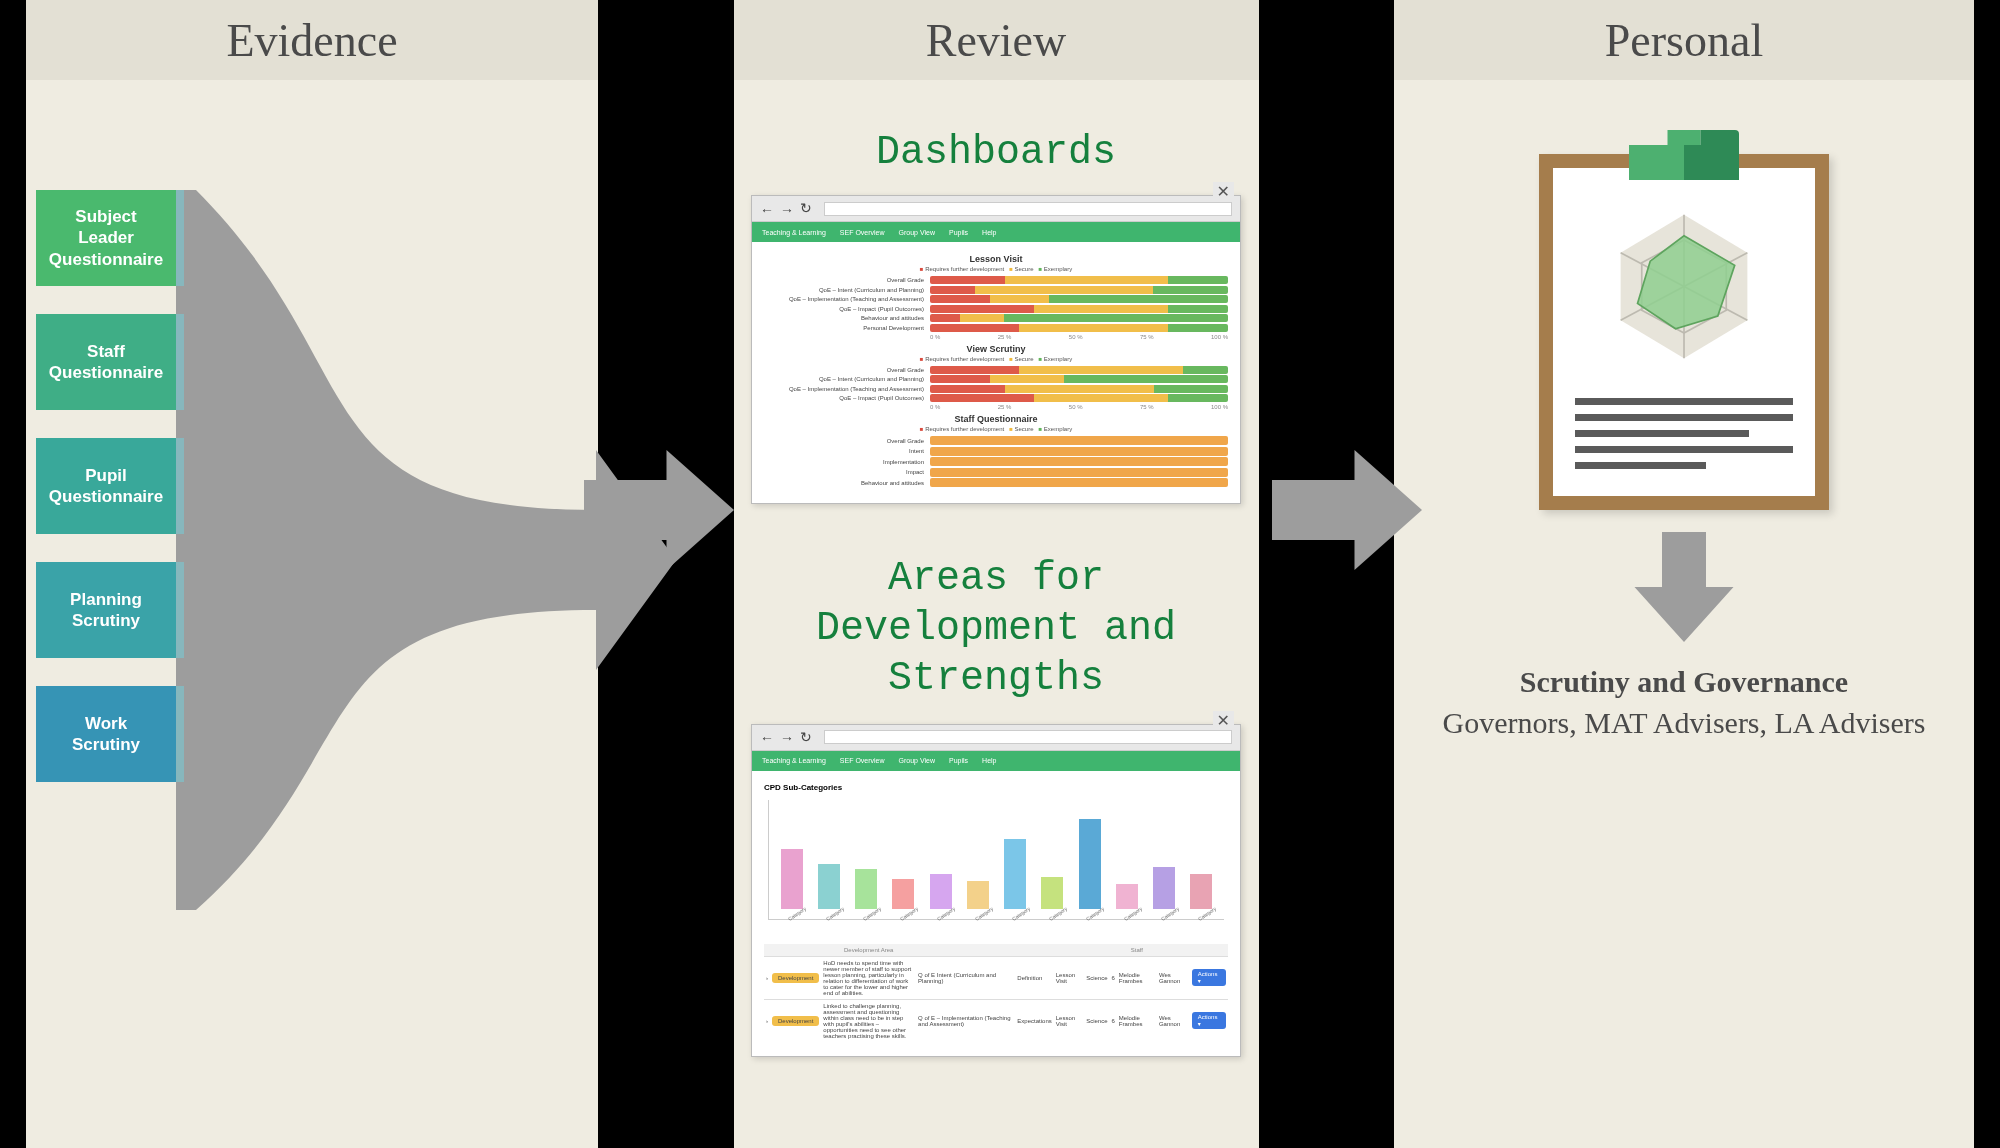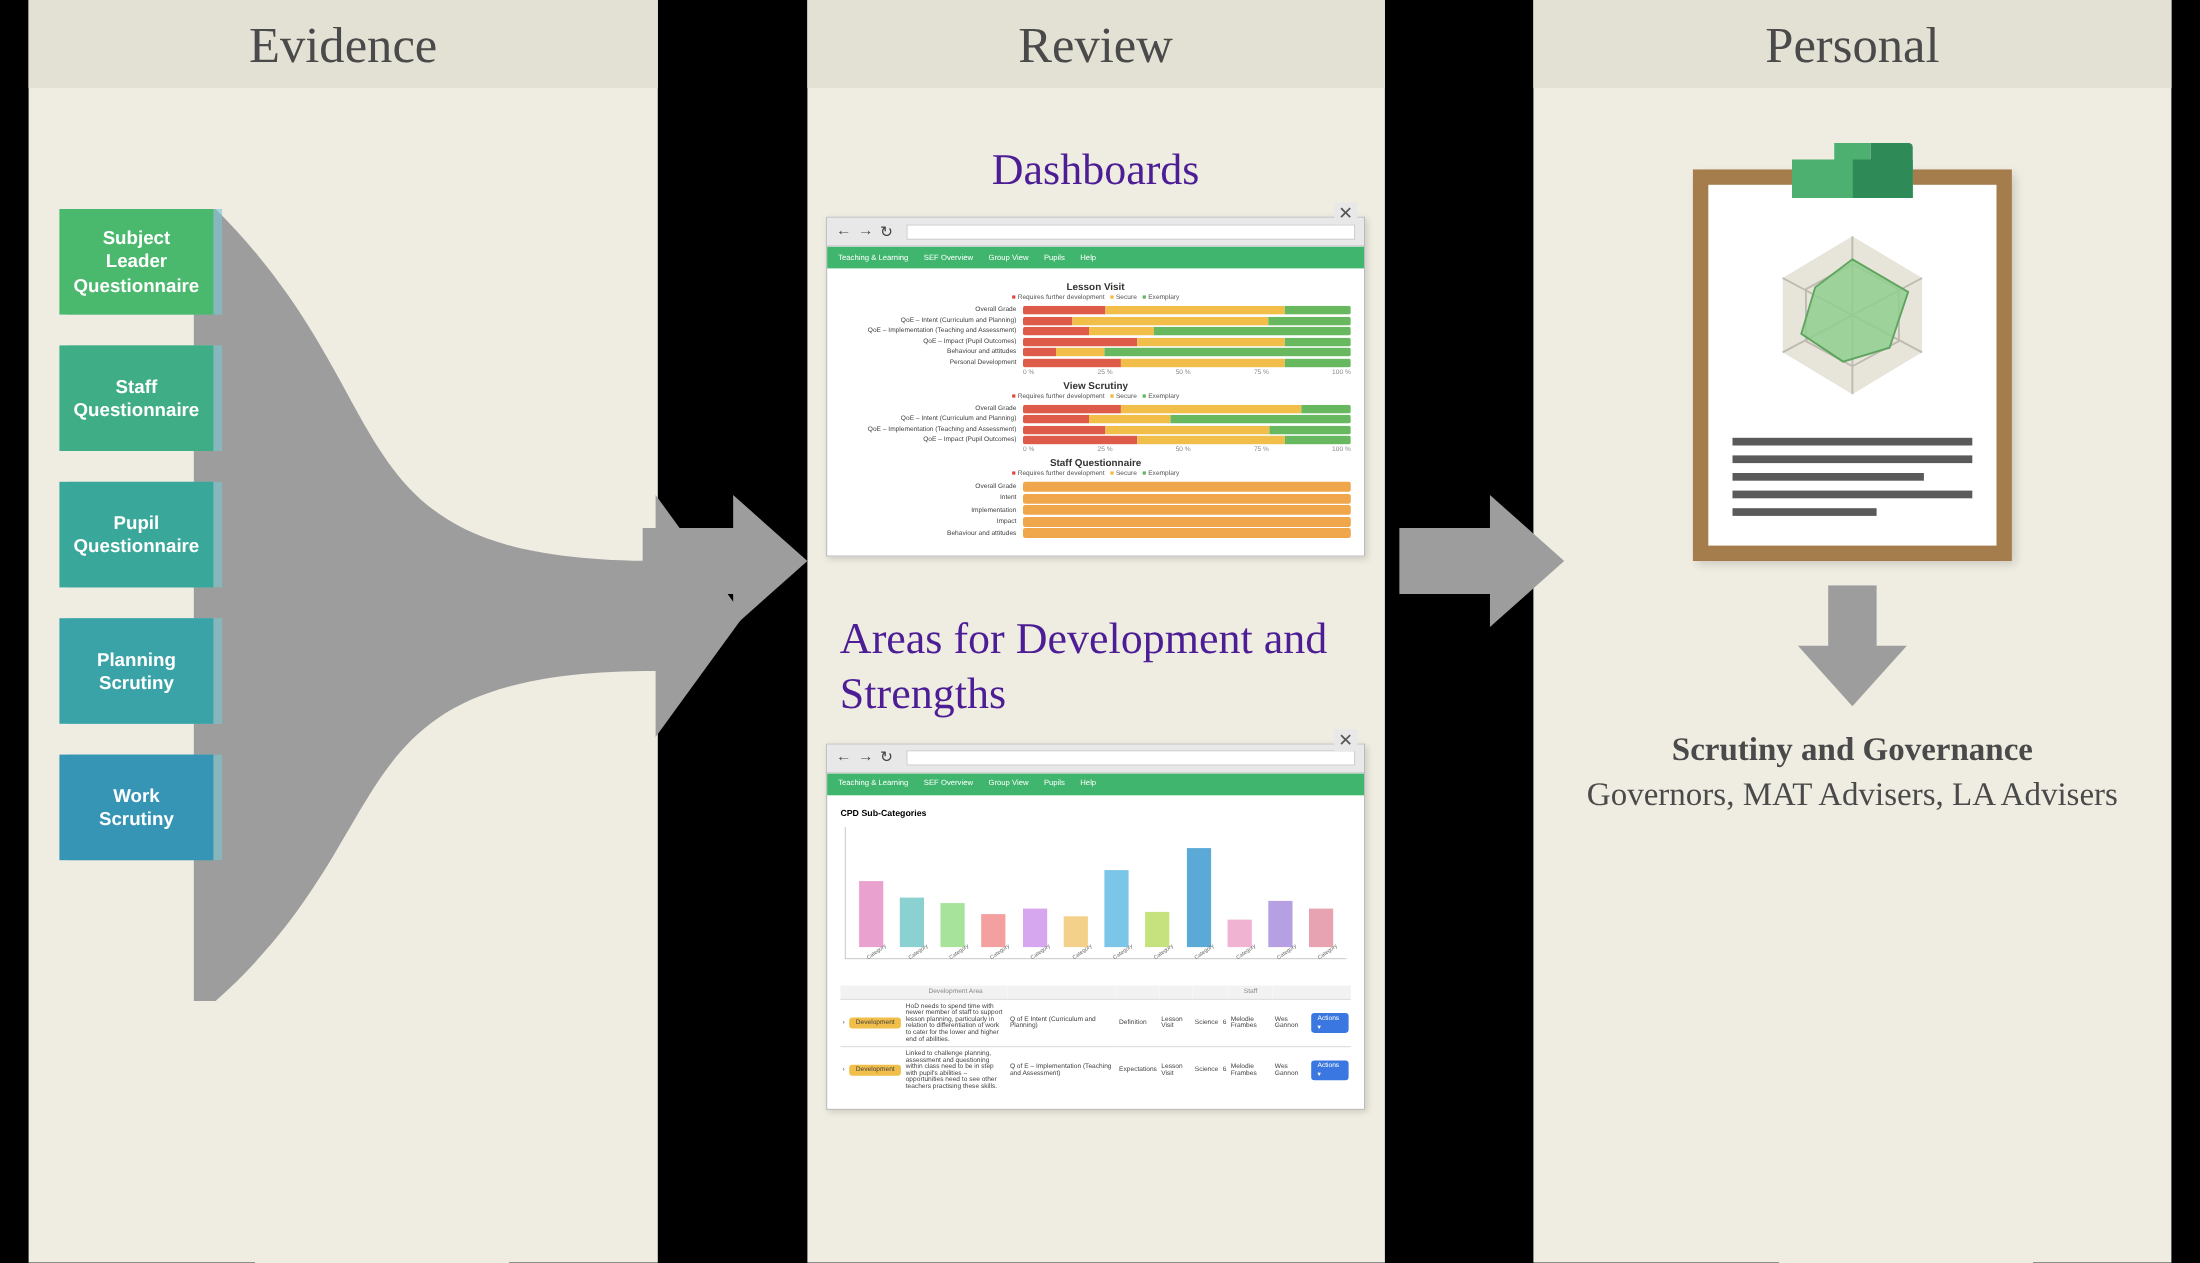--- a/index.html
+++ b/index.html
@@ -37,21 +37,21 @@
     position: relative;
     padding: 40px 30px 30px 30px;
     display: flex;
     flex-direction: column;
     align-items: center;
   }
 
   
   .pill-stack {
     position: absolute;
-    left: 28px;
+    left: 10px;
     top: 110px;
     width: 140px;
     display: flex;
     flex-direction: column;
     gap: 28px;
     z-index: 5;
   }
   .pill {
     height: 96px;
     display: flex;
@@ -72,24 +72,24 @@
     left: 150px;
     top: 110px;
     width: 500px;
     height: 720px;
     z-index: 2;
   }
 
   
   .review-title {
     font-size: 40px;
-    color: #4c1d95;
-    text-align: left;
+    color: #15803d;
+    text-align: center;
     margin: 10px 0 20px 0;
-    font-family: Liberation Serif, serif;
+    font-family: Liberation Mono, monospace;
   }
   .browser-mock {
     width: 490px;
     border: 1px solid #bbb;
     background: #fff;
     box-shadow: 2px 2px 6px rgba(0,0,0,0.15);
     margin-bottom: 40px;
   }
   .browser-bar {
     height: 26px;

